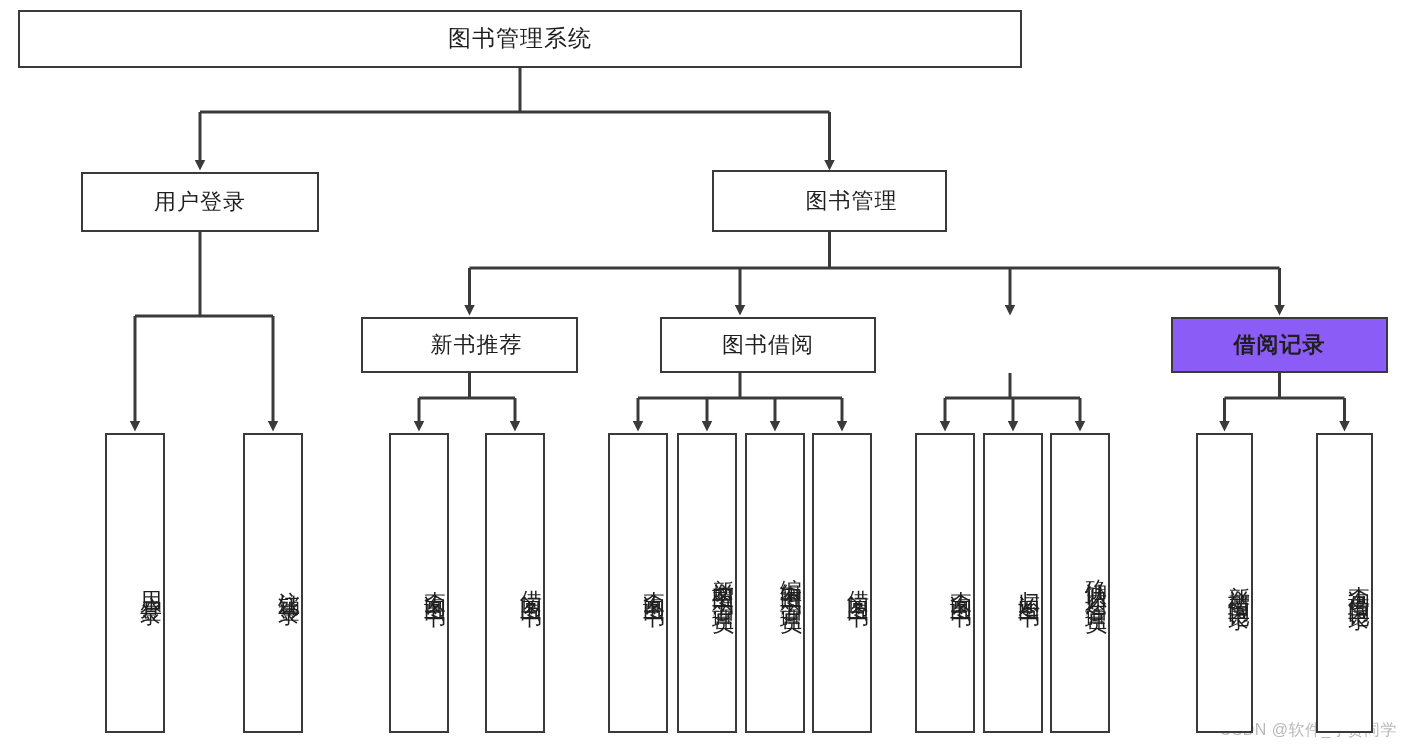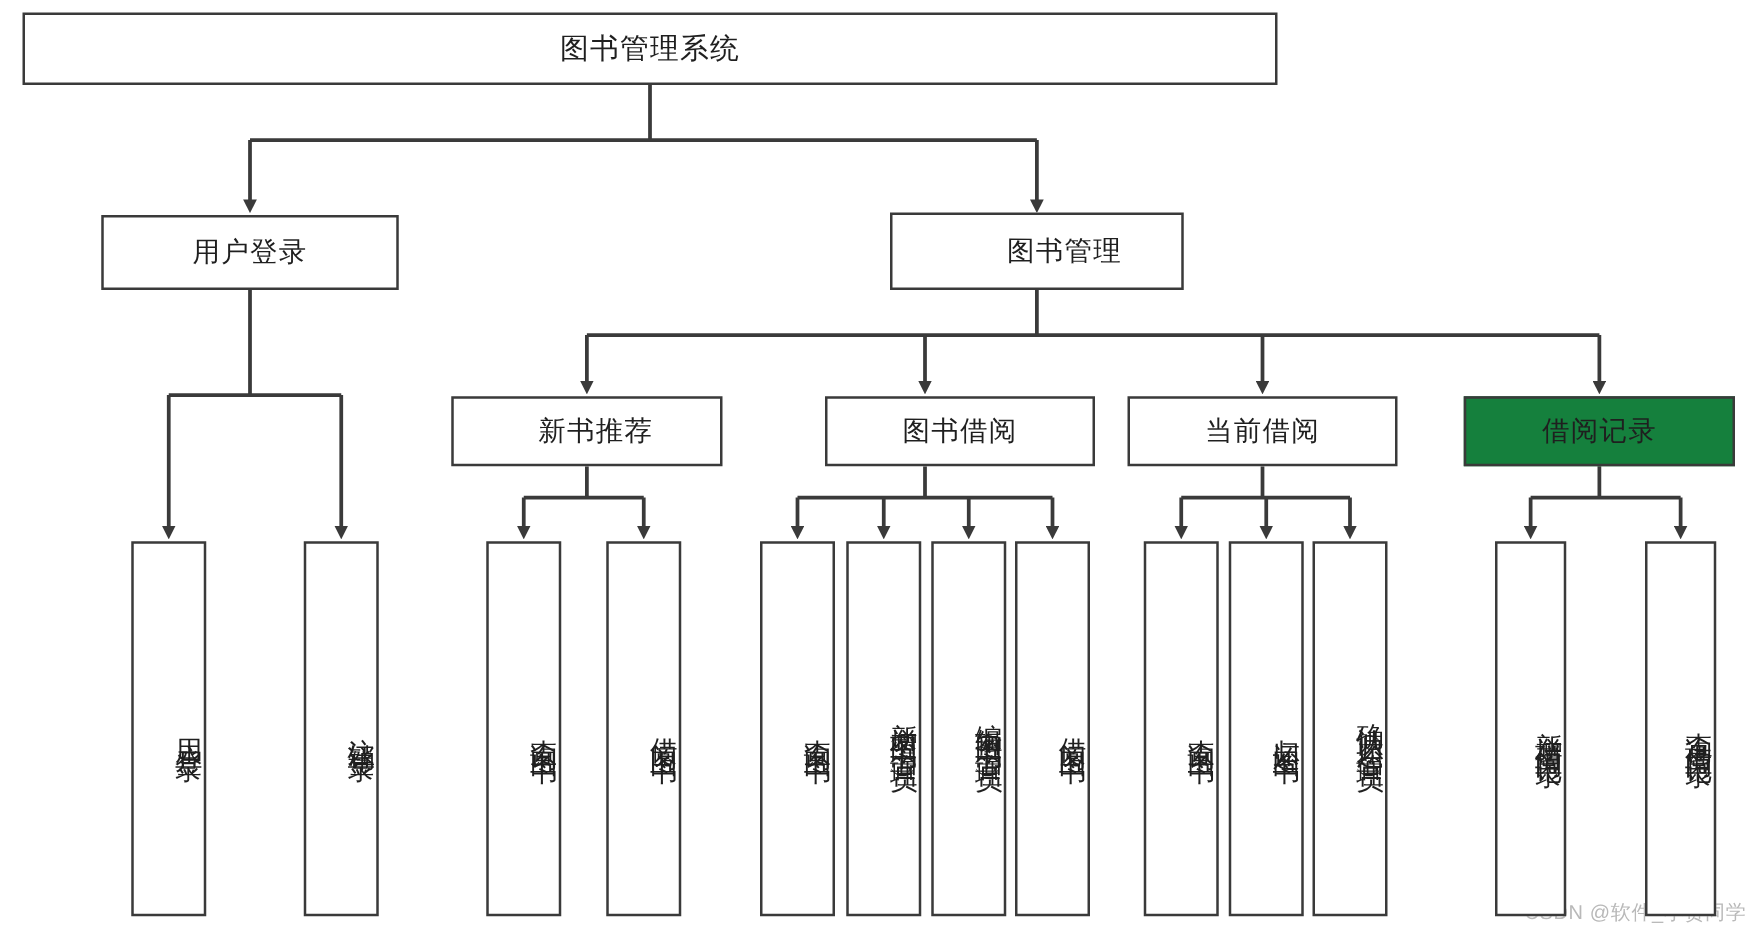--- a/index.html
+++ b/index.html
@@ -127,24 +127,21 @@
     </div>
     <div class="node horiz" style="left: 712px; top: 170px; width: 235px; height: 62px; border-color: rgb(58, 58, 58); background: rgb(255, 255, 255); color: rgb(31, 31, 31); padding-left: 44px;">
       <span>图书管理</span>
     </div>
     <div class="node horiz" style="left: 361px; top: 317px; width: 217px; height: 56px; border-color: rgb(58, 58, 58); background: rgb(255, 255, 255); color: rgb(31, 31, 31); padding-left: 14px;">
       <span>新书推荐</span>
     </div>
     <div class="node horiz" style="left: 632px; top: 317px; width: 216px; height: 56px; border-color: rgb(58, 58, 58); background: rgb(255, 255, 255); color: rgb(31, 31, 31); margin-left: 28px;">
       <span>图书借阅</span>
     </div>
-    <div class="node horiz" style="left: 902px; top: 317px; width: 216px; height: 56px; border-color: rgb(58, 58, 58); background: rgb(255, 255, 255); color: rgb(31, 31, 31);">
-      <span>当前借阅</span>
-    </div>
-    <div class="node horiz" style="left: 1171px; top: 317px; width: 217px; height: 56px; border-color: rgb(58, 58, 58); background: #15803d; color: rgb(31, 31, 31);">
+    <div class="node horiz" style="left: 1171px; top: 317px; width: 217px; height: 56px; border-color: rgb(58, 58, 58); background: #8b5cf6; color: rgb(31, 31, 31); font-weight: bold;">
       <span>借阅记录</span>
     </div>
     <div class="node vert" style="left: 105px; top: 433px; width: 60px; height: 300px; border-color: rgb(58, 58, 58); background: rgb(255, 255, 255); color: rgb(31, 31, 31);">
       <span class="vtext">用户登录</span>
     </div>
     <div class="node vert" style="left: 243px; top: 433px; width: 60px; height: 300px; border-color: rgb(58, 58, 58); background: rgb(255, 255, 255); color: rgb(31, 31, 31);">
       <span class="vtext">注销登录</span>
     </div>
     <div class="node vert" style="left: 389px; top: 433px; width: 60px; height: 300px; border-color: rgb(58, 58, 58); background: rgb(255, 255, 255); color: rgb(31, 31, 31);">
       <span class="vtext">查询图书</span>

